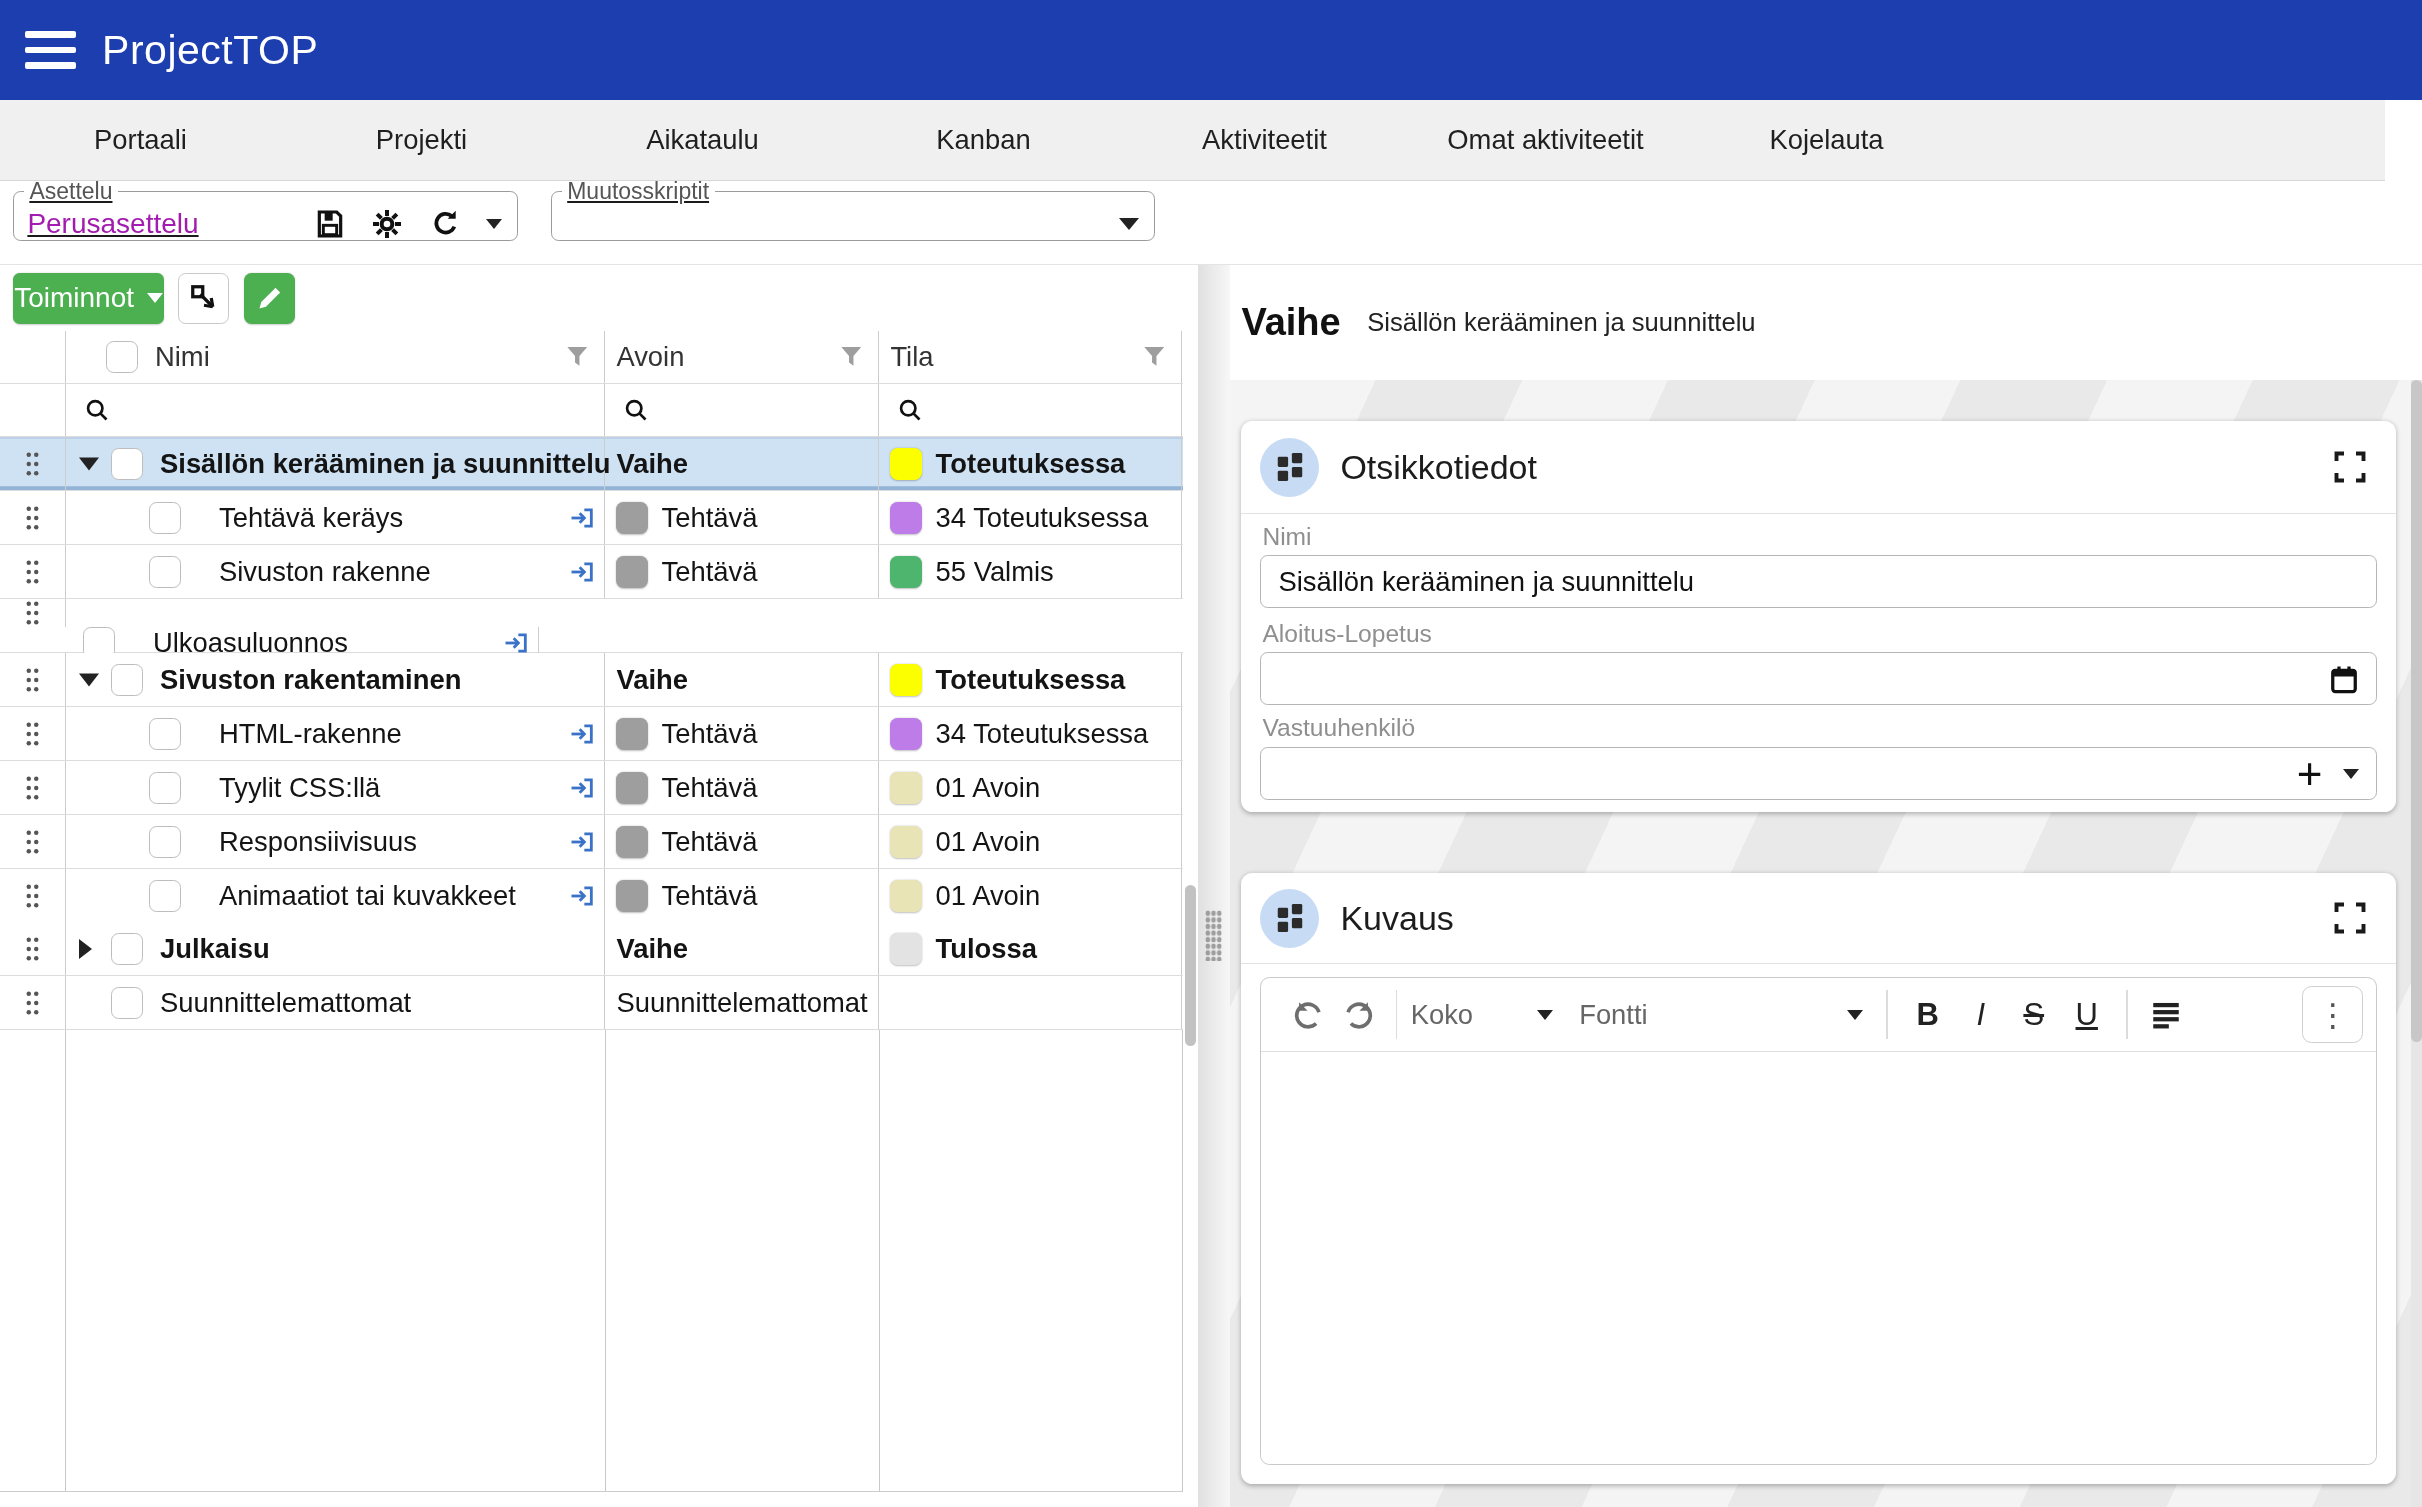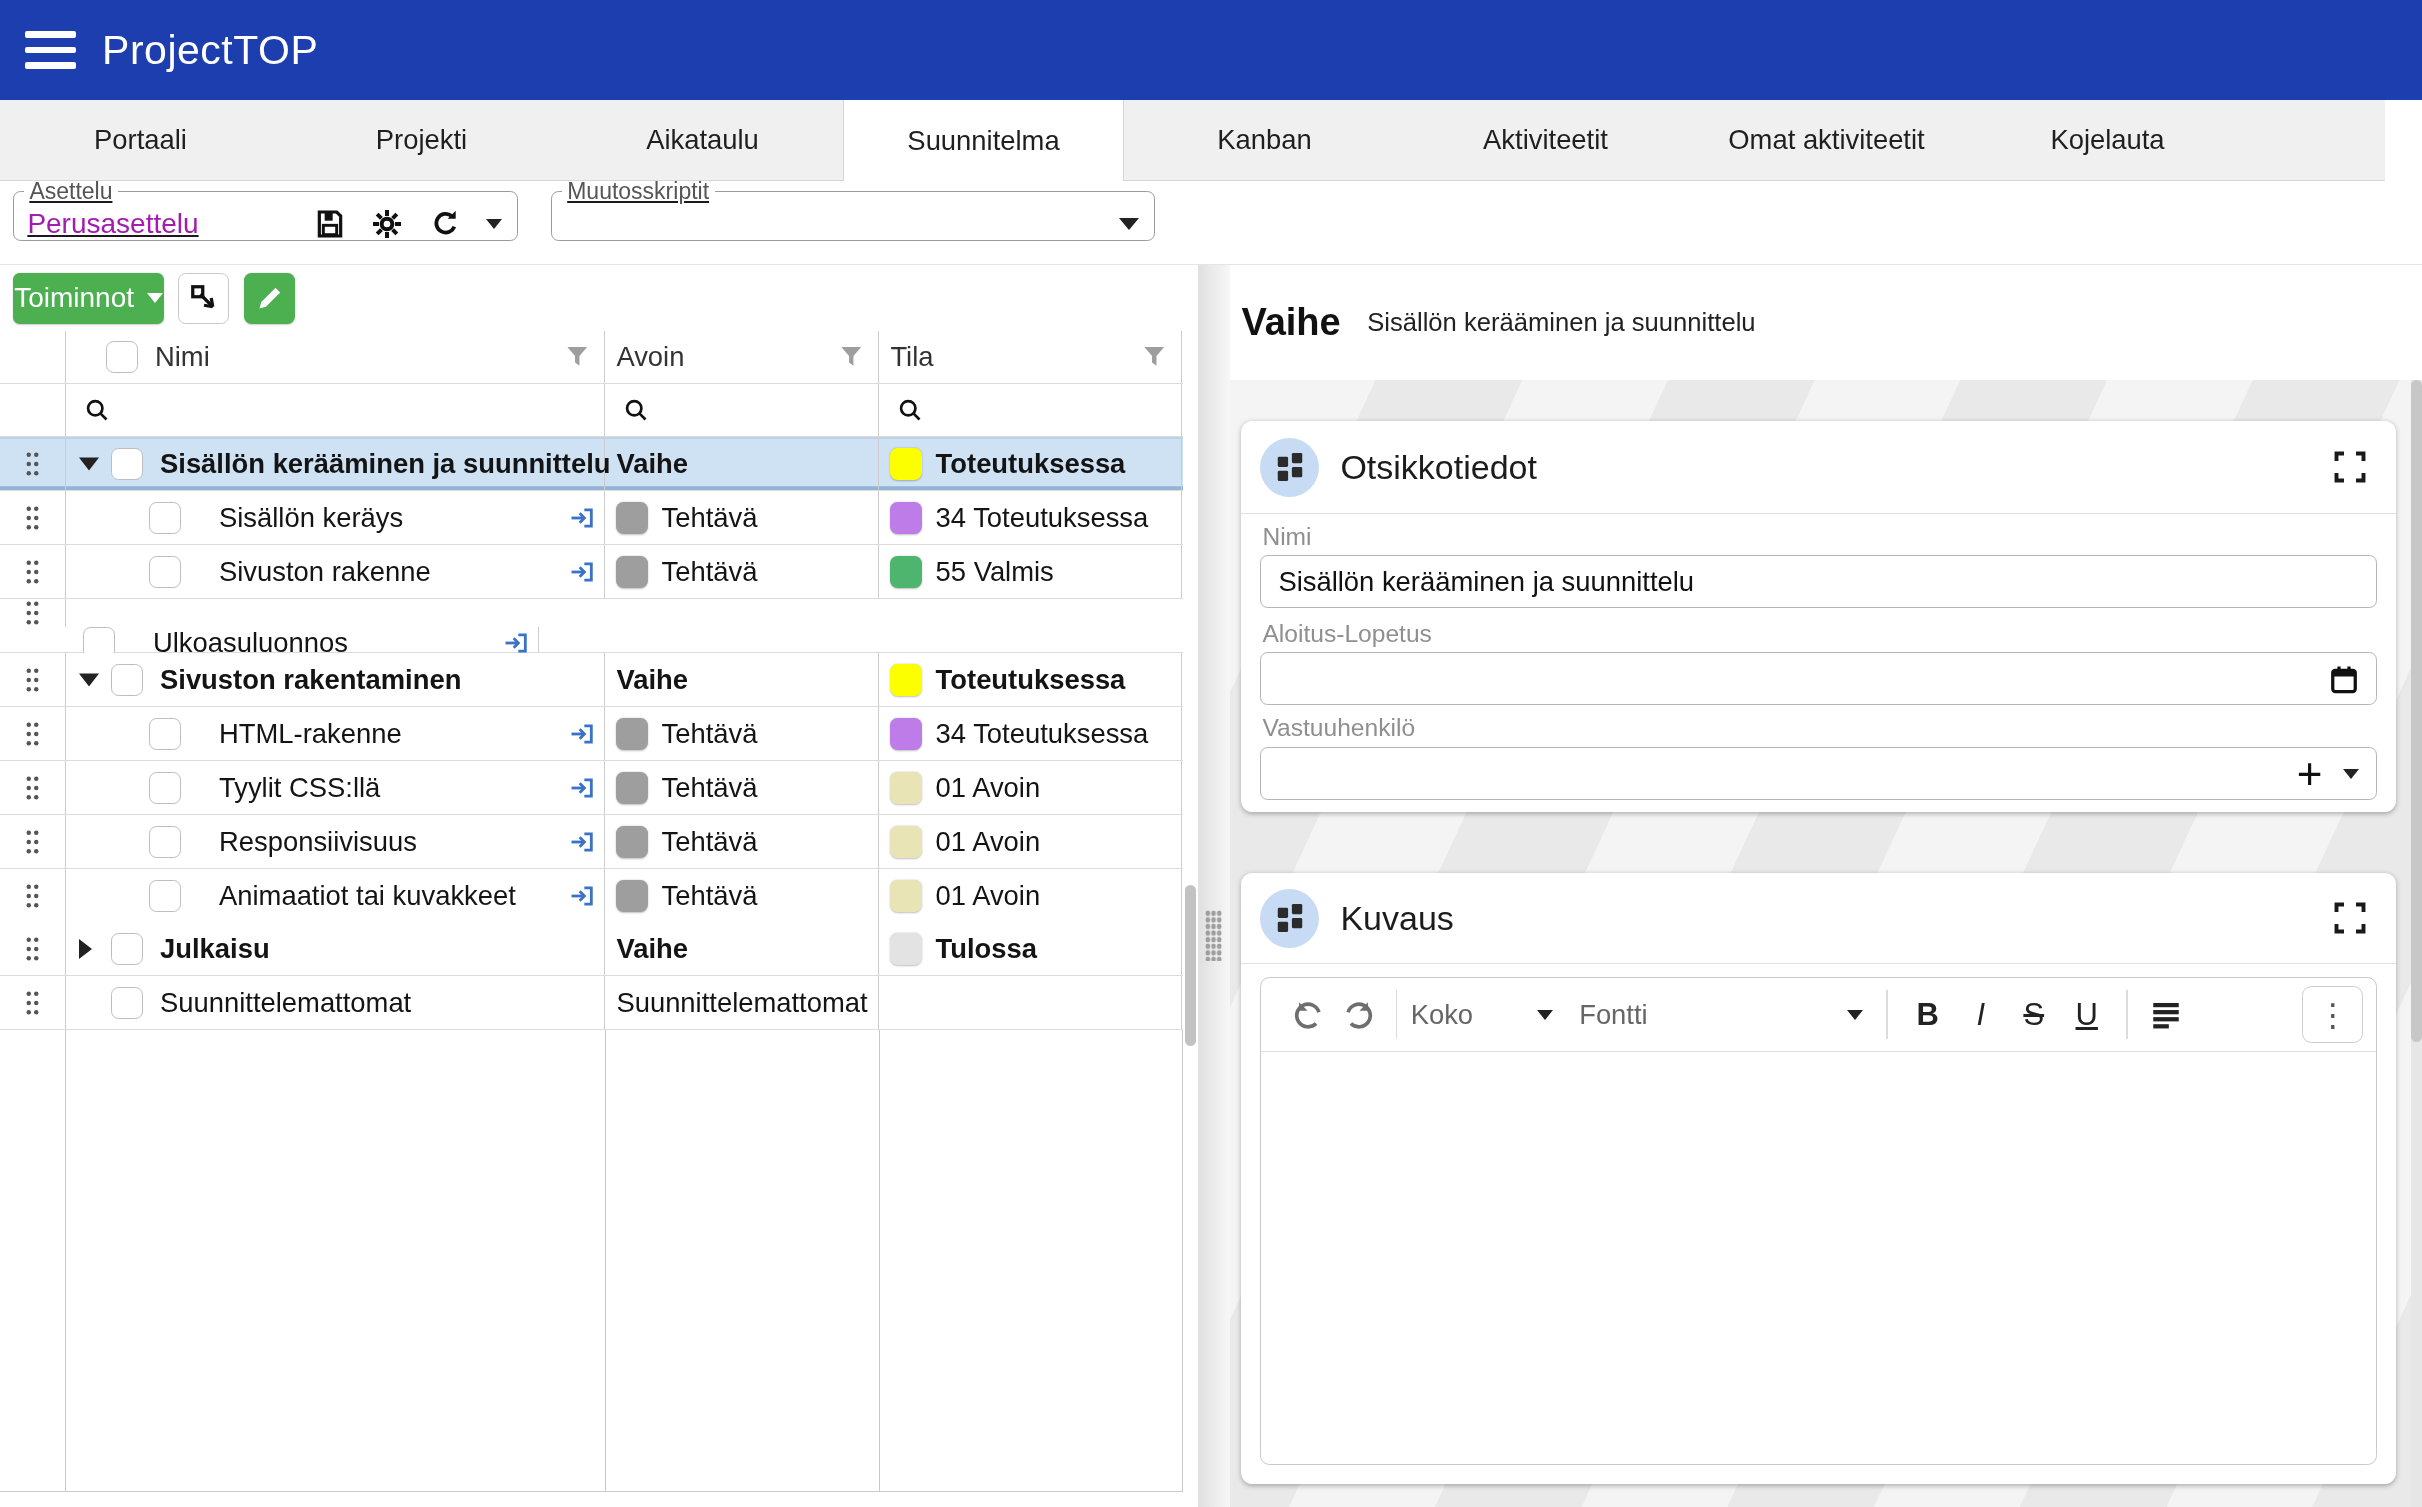--- a/index.html
+++ b/index.html
@@ -112,21 +112,20 @@
         <div></div>
         <div></div>
       </div>
     <div class="apptitle">ProjectTOP</div>
   </div>
 
   <div class="tabs">
     <div class="tab">Portaali</div>
     <div class="tab">Projekti</div>
     <div class="tab">Aikataulu</div>
-    <div class="tab active">Suunnitelma</div>
     <div class="tab">Kanban</div>
     <div class="tab">Aktiviteetit</div>
     <div class="tab">Omat aktiviteetit</div>
     <div class="tab">Kojelauta</div>
     <div class="endcap"></div>
   </div>
 
   <div class="subbar">
     <fieldset class="fs-asettelu">
       <legend>Asettelu</legend>
@@ -278,21 +277,21 @@
                     <circle cx="12" cy="5" r="2.4"></circle>
                     <circle cx="4" cy="15" r="2.4"></circle>
                     <circle cx="12" cy="15" r="2.4"></circle>
                     <circle cx="4" cy="25" r="2.4"></circle>
                     <circle cx="12" cy="25" r="2.4"></circle>
                   </g>
                 </svg>
               </div>
               <div class="cell c1">
                 <span class="cbx" style="margin-left: 83px;"></span>
-                <span class="rowtext" style="margin-left: 38px;">Sisällön keräys</span>
+                <span class="rowtext" style="margin-left: 38px;">Tehtävä keräys</span>
                 <svg class="linkicon" width="28" height="28" viewBox="0 0 24 24">
                   <g stroke="#3a72c8" stroke-width="2.4" fill="none">
                     <path d="M14 5h6v14h-6"></path>
                     <line x1="3" y1="12" x2="14" y2="12"></line>
                     <path d="M10 8l4 4-4 4"></path>
                   </g>
                 </svg>
               </div>
               <div class="cell c2">
                 <span class="swatch" style="background: rgb(158, 158, 158);"></span>

